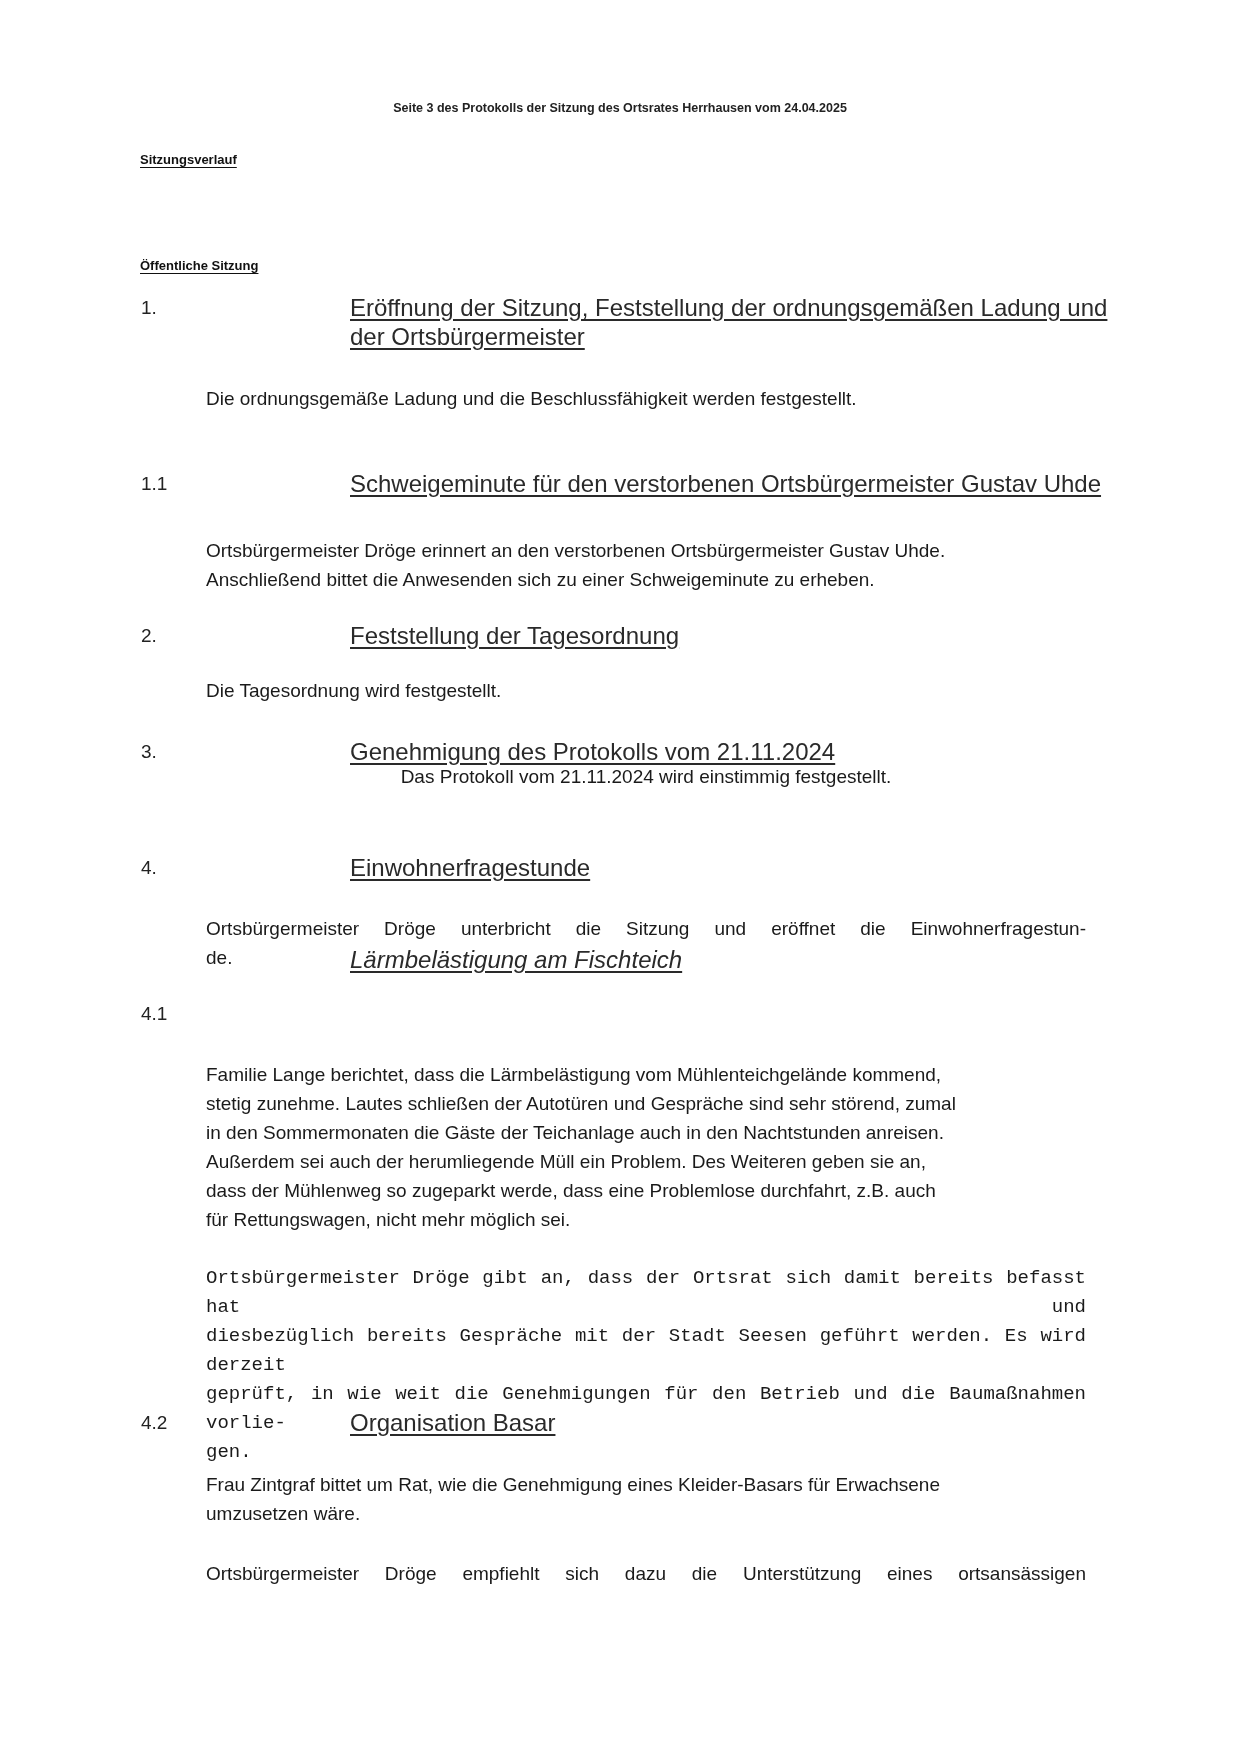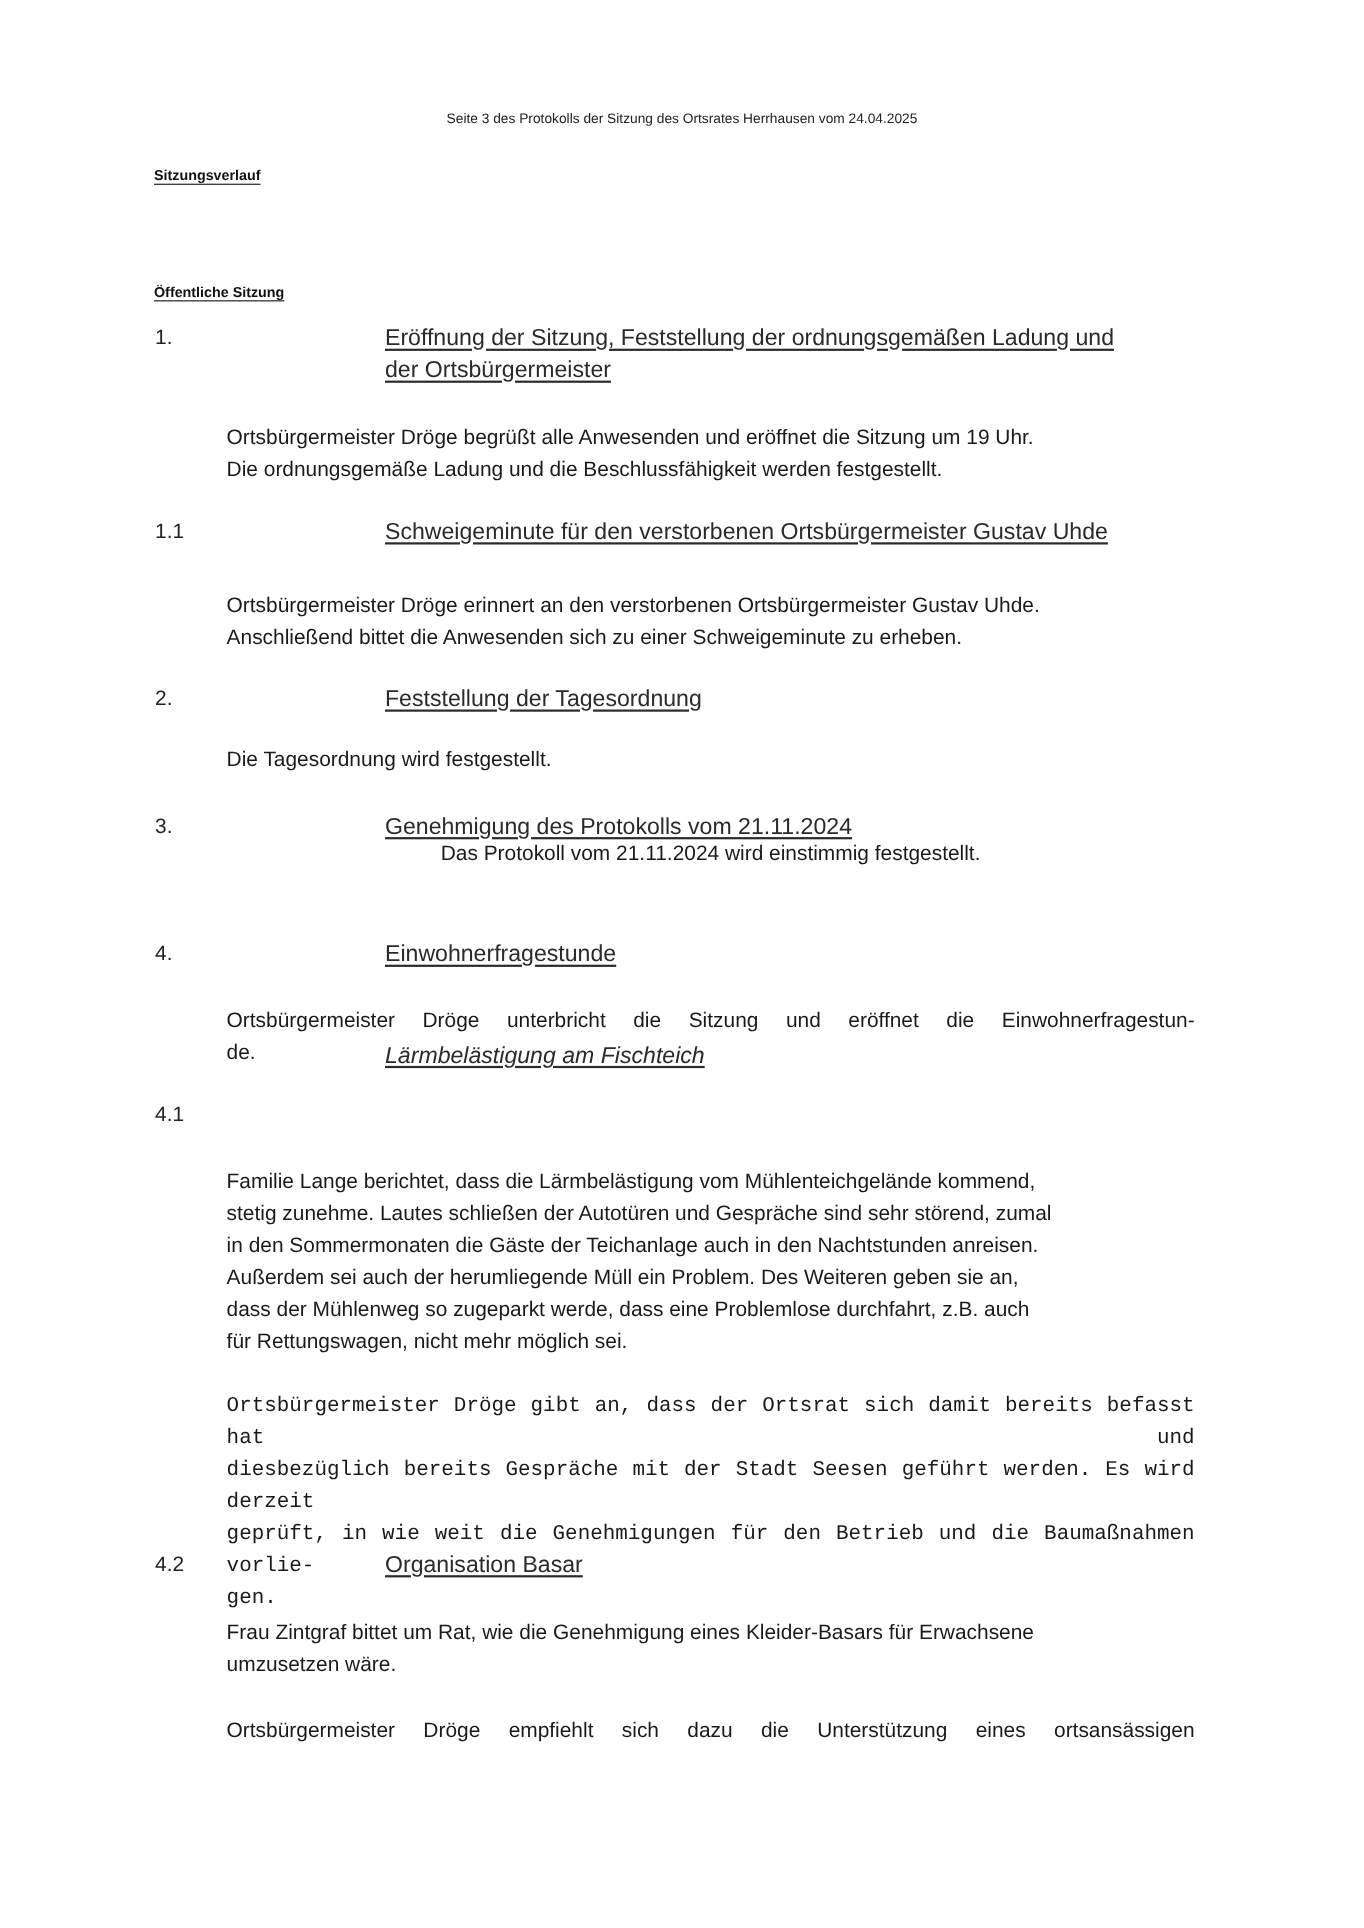--- a/index.html
+++ b/index.html
@@ -2,31 +2,31 @@
 <html><head>
   <meta charset="utf-8">
   <style>
     html, body { margin: 0; padding: 0; background: #ffffff; }
     body {
       width: 1240px; height: 1753px; position: relative; overflow: hidden;
       font-family: "Liberation Sans", sans-serif; color: #1a1a1a;
     }
     .page-header {
       position: absolute; top: 101px; left: 0; width: 1240px; text-align: center;
-      font-size: 12.5px; color: #222;
+      font-size: 12.5px; color: #222; font-weight: bold;
     }
     .section-title {
       position: absolute; left: 140px; font-weight: bold; font-size: 13px;
       text-decoration: underline; text-underline-offset: 3px; color: #111;
     }
     .item-num {
       position: absolute; left: 141px; font-size: 19px; color: #222;
     }
     .item-title {
-      position: absolute; left: 350px; font-size: 21px; color: #2a2a2a;
+      position: absolute; left: 350px; font-size: 24px; color: #2a2a2a;
       text-decoration: underline; text-underline-offset: 3px; line-height: 29px;
     }
     .para {
       position: absolute; left: 206px; width: 880px; font-size: 19px; line-height: 29px; color: #1a1a1a;
     }
     .para.justify { text-align: justify; text-align-last: left; }
     .para .line { display: block; white-space: nowrap; }
     .para.justify .line.j { text-align: justify; text-align-last: justify; white-space: normal; }
   </style>
 </head>
@@ -39,21 +39,20 @@
   <div class="section-title" style="top:152px;">Sitzungsverlauf</div>
   <div class="section-title" style="top:258px;">Öffentliche Sitzung</div>
 
   <div>
     <div class="item-num" style="top:297px;">1.</div>
     <div class="item-title" style="top:293px;">
       <div>Eröffnung der Sitzung, Feststellung der ordnungsgemäßen Ladung und</div>
       <div>der Ortsbürgermeister</div>
     </div>
     <div class="para" style="top:384px;">
-      <span class="line">Ortsbürgermeister Dröge begrüßt alle Anwesenden und eröffnet die Sitzung um 19 Uhr.</span>
       <span class="line">Die ordnungsgemäße Ladung und die Beschlussfähigkeit werden festgestellt.</span>
     </div>
   </div>
 
   <div>
     <div class="item-num" style="top:473px;">1.1</div>
     <div class="item-title" style="top:469px;">
       <div>Schweigeminute für den verstorbenen Ortsbürgermeister Gustav Uhde</div>
     </div>
     <div class="para" style="top:536px;">

